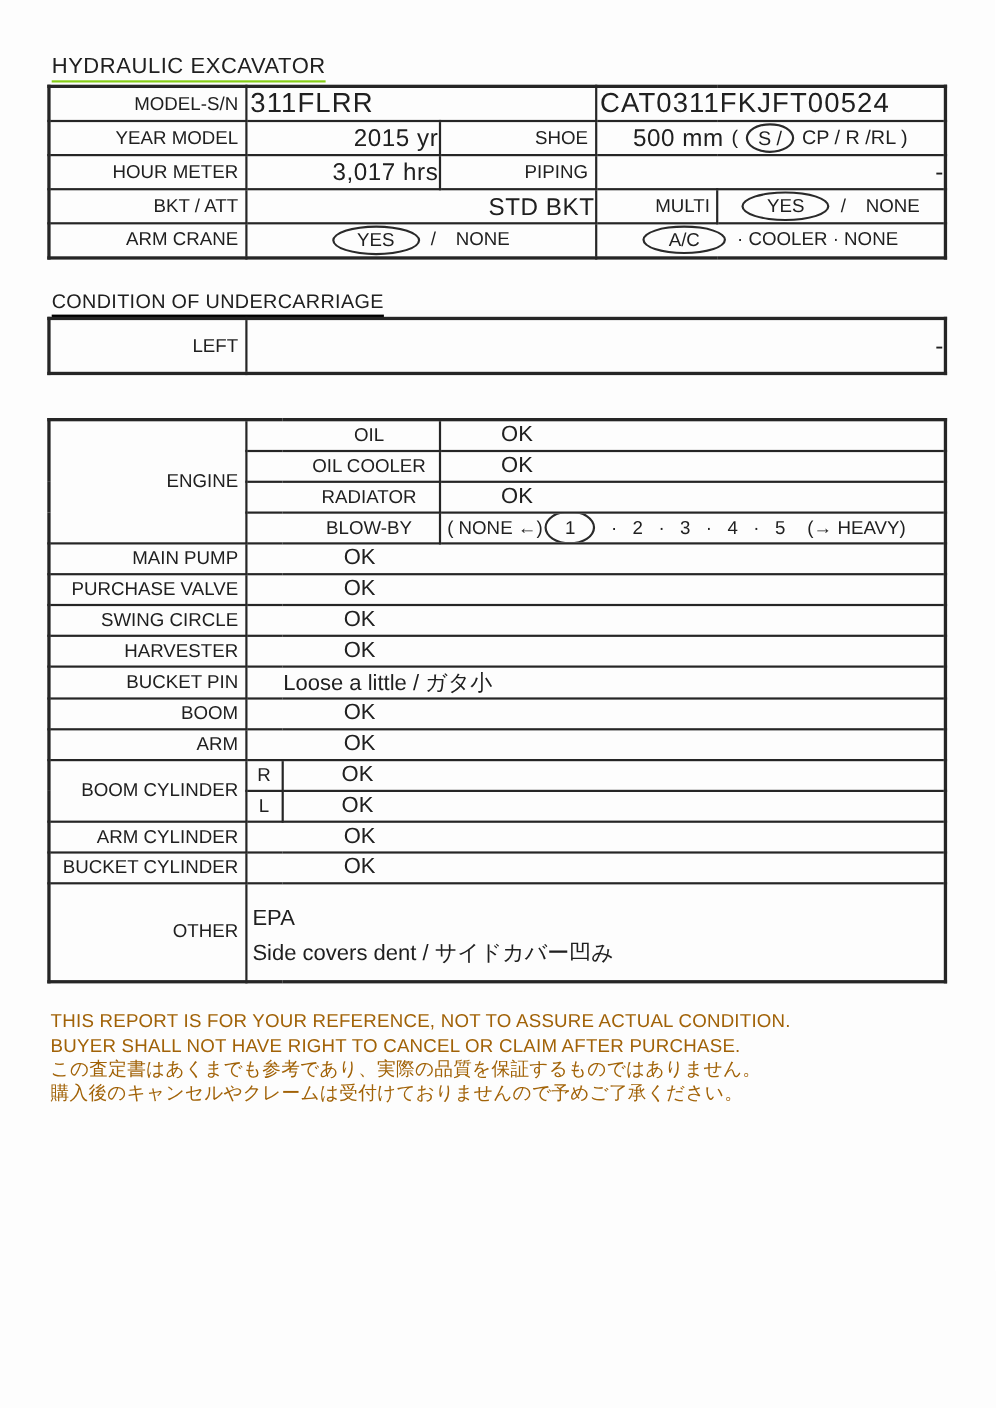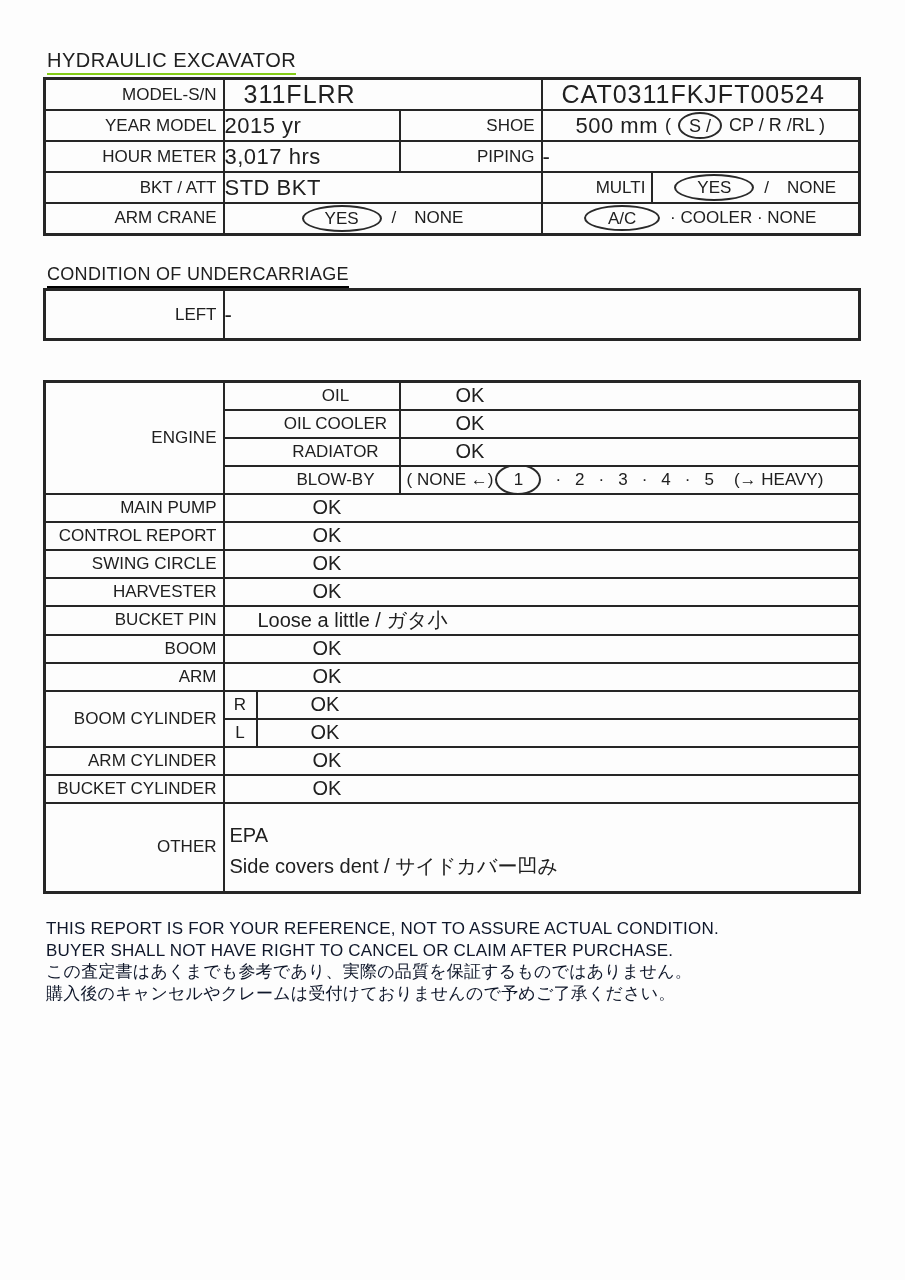--- a/index.html
+++ b/index.html
@@ -33,22 +33,22 @@
 
   .spec { top: 77px; width: 815px; }
   .uc   { top: 288px; width: 815px; }
   .main { top: 380px; width: 815px; }
 
   .h27 { height: 27px; } .h31 { height: 31px; }
   .h36 { height: 36px; } .h34 { height: 50px; padding-left: 24px; }
   .h28 { height: 28px; } .h90 { height: 90px; }
 
   .lbl   { font-size: 17px; text-align: right; padding-right: 6px; white-space: nowrap; }
-  .center{ text-align: left; }
-  .big   { font-size: 25px; font-weight: 500; letter-spacing: 1px; padding-left: 19px; white-space: nowrap; }
+  .center{ text-align: right; }
+  .big   { font-size: 25px; font-weight: 500; letter-spacing: 1px; padding-left: 3px; white-space: nowrap; }
   .mid   { font-size: 22px; font-weight: 500; letter-spacing: .5px; white-space: nowrap; }
   .sub   { font-size: 17px; text-align: center; white-space: nowrap; padding-left: 48px; }
   .rl    { font-size: 17px; text-align: center; }
 
   .okA { font-size: 20px; font-weight: 500; padding-left: 55px; }  
   .okB { font-size: 20px; font-weight: 500; padding-left: 88px; }  
   .okC { font-size: 20px; font-weight: 500; padding-left: 53px; }  
   .loose { font-size: 20px; padding-left: 33px; white-space: nowrap; }
 
   .cflex { display: flex; align-items: center; justify-content: center; gap: 10px; height: 100%; font-size: 17px; white-space: nowrap; }
@@ -67,21 +67,21 @@
   .oval-1   { font-size: 17px; min-width: 46px; height: 31px; }
 
   .gap-alt { margin-left: 8px; }
   .bb-suffix { margin-left: 6px; }
 
   .other-cell { vertical-align: top; font-size: 20px; padding: 5px 0 0 5px; }
   .other-cell .l1 { margin-bottom: 6px; margin-top: 15px; }
 
   .disclaimer {
     position: absolute; left: 46px; top: 918px;
-    font-size: 17px; line-height: 21.5px; color: #0f172a;
+    font-size: 17px; line-height: 21.5px; color: #a16207;
     letter-spacing: .2px; white-space: nowrap;
   }
 </style>
 </head>
 <body>
 
 <div class="page">
 
   <div class="doc-title">HYDRAULIC EXCAVATOR</div>
 
@@ -201,21 +201,21 @@
           <span>5</span>
           <span class="bb-suffix">(→ HEAVY)</span>
         </div>
       </td>
     </tr>
     <tr class="h28">
       <td class="lbl">MAIN PUMP</td>
       <td class="okB" colspan="3">OK</td>
     </tr>
     <tr class="h28">
-      <td class="lbl">CONTROL REPORT</td>
+      <td class="lbl">PURCHASE VALVE</td>
       <td class="okB" colspan="3">OK</td>
     </tr>
     <tr class="h28">
       <td class="lbl">SWING CIRCLE</td>
       <td class="okB" colspan="3">OK</td>
     </tr>
     <tr class="h28">
       <td class="lbl">HARVESTER</td>
       <td class="okB" colspan="3">OK</td>
     </tr>

